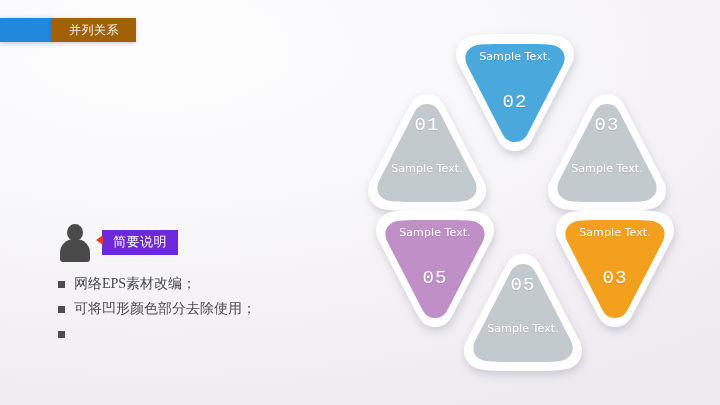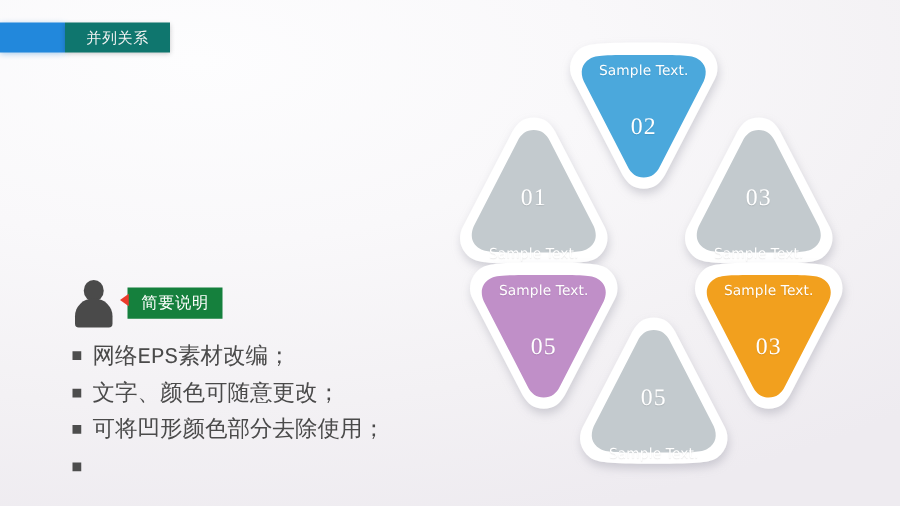--- a/index.html
+++ b/index.html
@@ -47,91 +47,87 @@
   .badge span{
     color:#fff;font-size:13px;letter-spacing:.5px;
     font-family:"DejaVu Sans","Liberation Sans",sans-serif;
   }
   .bullets{margin-top:12px;}
   .bullet{display:flex;align-items:flex-start;margin-bottom:9px;}
   .bullet-marker{
     width:7px;height:7px;background:#4d4d4d;margin:5px 9px 0 0;flex:none;
   }
   .bullet-text{
-    color:#4a4a4a;font-size:18px;line-height:1.15;
-    font-family:Liberation Mono, monospace;
+    color:#4a4a4a;font-size:14px;line-height:1.15;
+    font-family:Liberation Serif, serif;
   }
 
   
   .cluster{position:absolute;left:360px;top:28px;width:330px;height:350px;}
   .petal{position:absolute;width:134px;height:128px;}
   .petal svg{position:absolute;left:0;top:0;overflow:visible;}
   .petal .labels{
     position:absolute;left:0;top:0;width:100%;height:100%;
     display:flex;flex-direction:column;align-items:center;justify-content:center;
     pointer-events:none;
   }
   .petal .sample{
     color:#fff;font-size:11px;letter-spacing:.1px;text-shadow:0 1px 1px rgba(0,0,0,.10);
     font-family:"DejaVu Sans","Liberation Sans",sans-serif;
   }
   .petal .num{
     color:#fff;font-size:19px;letter-spacing:1px;text-shadow:0 1px 1px rgba(0,0,0,.10);
-    font-family:Liberation Serif, serif;
-  }
-  
-  .petal.up .labels{justify-content:center;padding-top:24px;}
+    font-family:Liberation Mono, monospace;
+  }
+  
+  .petal.up .labels{justify-content:flex-start;padding-top:24px;}
   .petal.up .num{margin-bottom:26px;}
   .petal.down .labels{justify-content:flex-start;padding-top:20px;}
   .petal.down .sample{margin-bottom:28px;}
 
   .p01{left:0px;  top:62px;}
   .p02{left:88px; top:2px;}
   .p03{left:180px;top:62px;}
   .p04{left:8px;  top:178px;}
   .p05{left:96px; top:222px;}
   .p06{left:188px;top:178px;}
 </style>
 </head>
 <body>
 
 <div class="slide">
 
   <div class="header">
     <div class="header-accent" style="background: rgb(34, 136, 220);"></div>
-    <div class="header-tab" style="background: #0f766e;">
+    <div class="header-tab" style="background: #a16207;">
       <span>并列关系</span>
     </div>
   </div>
 
   <div class="left-panel">
     <div class="note-head">
       <div class="person-icon">
         <div class="head"></div>
         <div class="body"></div>
       </div>
-      <div class="badge" style="background: #15803d;">
+      <div class="badge" style="background: #6d28d9;">
         <span>简要说明</span>
       </div>
     </div>
     <div class="bullets">
       <div class="bullet">
         <div class="bullet-marker"></div>
         <div class="bullet-text">网络EPS素材改编；</div>
       </div>
       <div class="bullet">
         <div class="bullet-marker"></div>
-        <div class="bullet-text">文字、颜色可随意更改；</div>
+        <div class="bullet-text">可将凹形颜色部分去除使用；</div>
       </div>
       <div class="bullet">
         <div class="bullet-marker"></div>
-        <div class="bullet-text">可将凹形颜色部分去除使用；</div>
-      </div>
-      <div class="bullet">
-        <div class="bullet-marker"></div>
       </div>
     </div>
   </div>
 
   <div class="cluster">
 
     <div class="petal up p01">
       <svg viewBox="0 0 134 128" width="134" height="128">
         <defs>
           <filter id="sh1" x="-35%" y="-35%" width="170%" height="170%">

